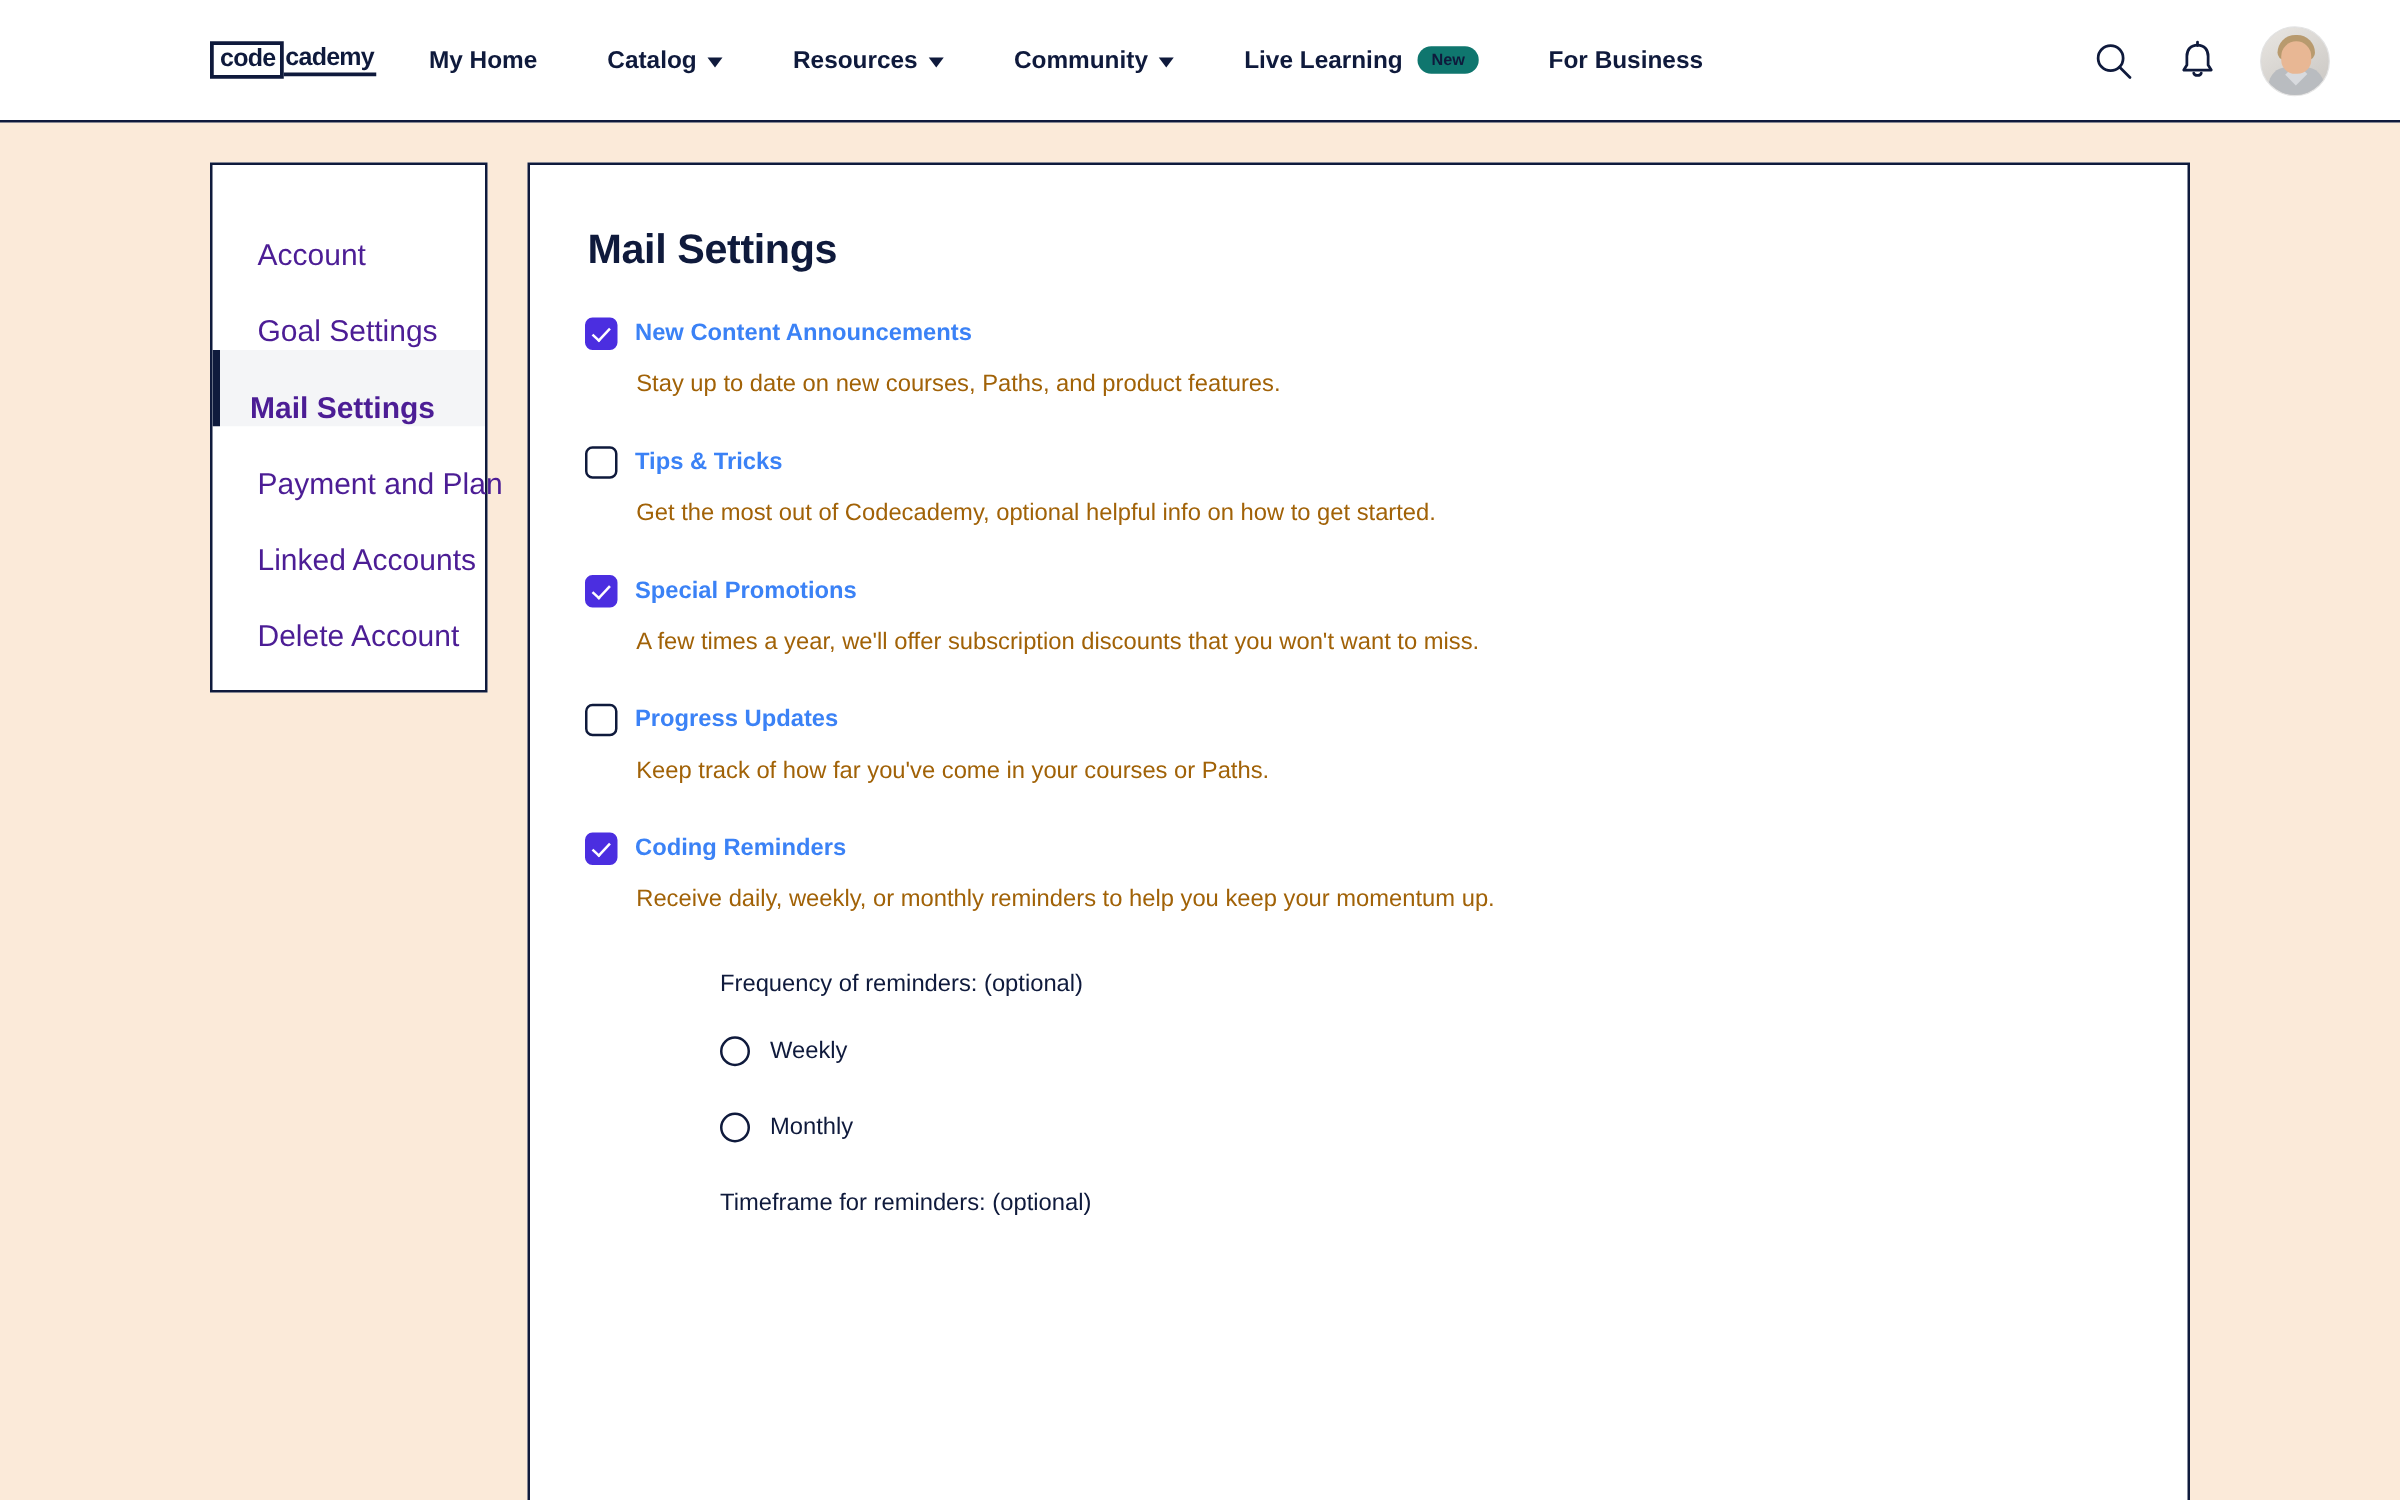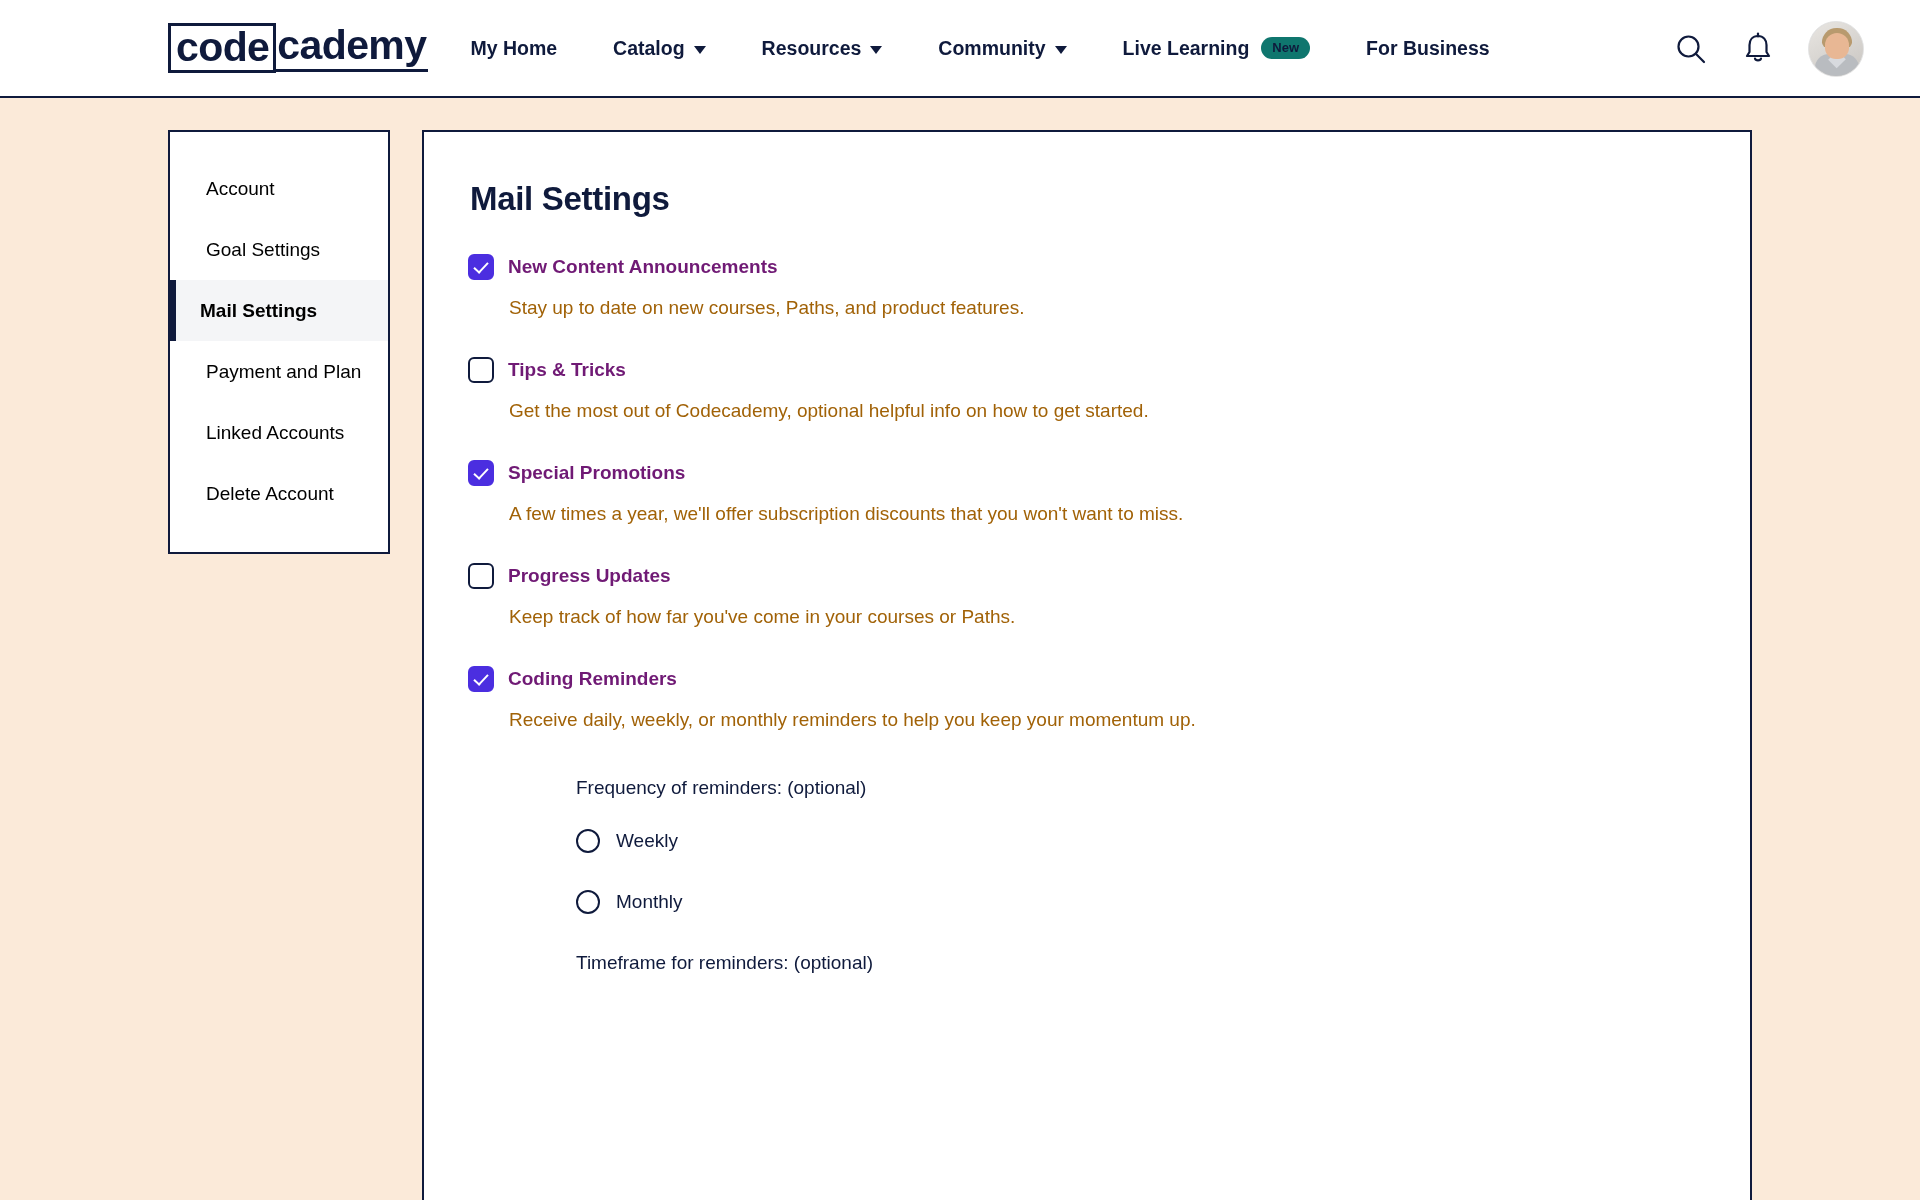--- a/index.html
+++ b/index.html
@@ -24,21 +24,21 @@
     border-bottom: 2px solid #0f1a3c;
     display: flex;
     align-items: center;
     padding: 0 56px 0 168px;
     position: relative;
   }
 
   .logo {
     display: flex;
     align-items: center;
-    font-size: 41px;
+    font-size: 20px;
     font-weight: 700;
     letter-spacing: -0.6px;
     color: #0f1a3c;
     margin-right: 22px;
     white-space: nowrap;
   }
   .logo-box {
     border: 3px solid #0f1a3c;
     padding: 1px 4px 2px 5px;
     line-height: 1.02;
@@ -148,26 +148,26 @@
   
   .sidebar {
     width: 222px;
     background: #ffffff;
     border: 2px solid #0f1a3c;
     padding: 26px 0 28px 0;
     flex: 0 0 auto;
   }
   .side-item {
     display: flex;
-    align-items: center;
+    align-items: flex-end;
     height: 61px;
     padding-left: 30px;
-    font-size: 19px;
+    font-size: 24px;
     font-weight: 400;
-    color: #000000;
+    color: #4c1d95;
     cursor: pointer;
     border-left: 6px solid transparent;
     white-space: nowrap;
   }
   .side-item.active {
     background: #f4f5f7;
     border-left: 6px solid #0f1a3c;
     font-weight: 700;
     padding-left: 24px;
   }
@@ -219,21 +219,21 @@
     left: 7px; top: 3px;
     width: 6px; height: 12px;
     border: solid #ffffff;
     border-width: 0 2.8px 2.8px 0;
     transform: rotate(43deg);
   }
 
   .pref-label {
     font-size: 19px;
     font-weight: 700;
-    color: #701a75;
+    color: #3b82f6;
   }
   .pref-desc {
     font-size: 19px;
     font-weight: 400;
     color: #a16207;
     margin: 17px 0 0 41px;
   }
 
   
   .radio-block { margin: 46px 0 0 108px; }

